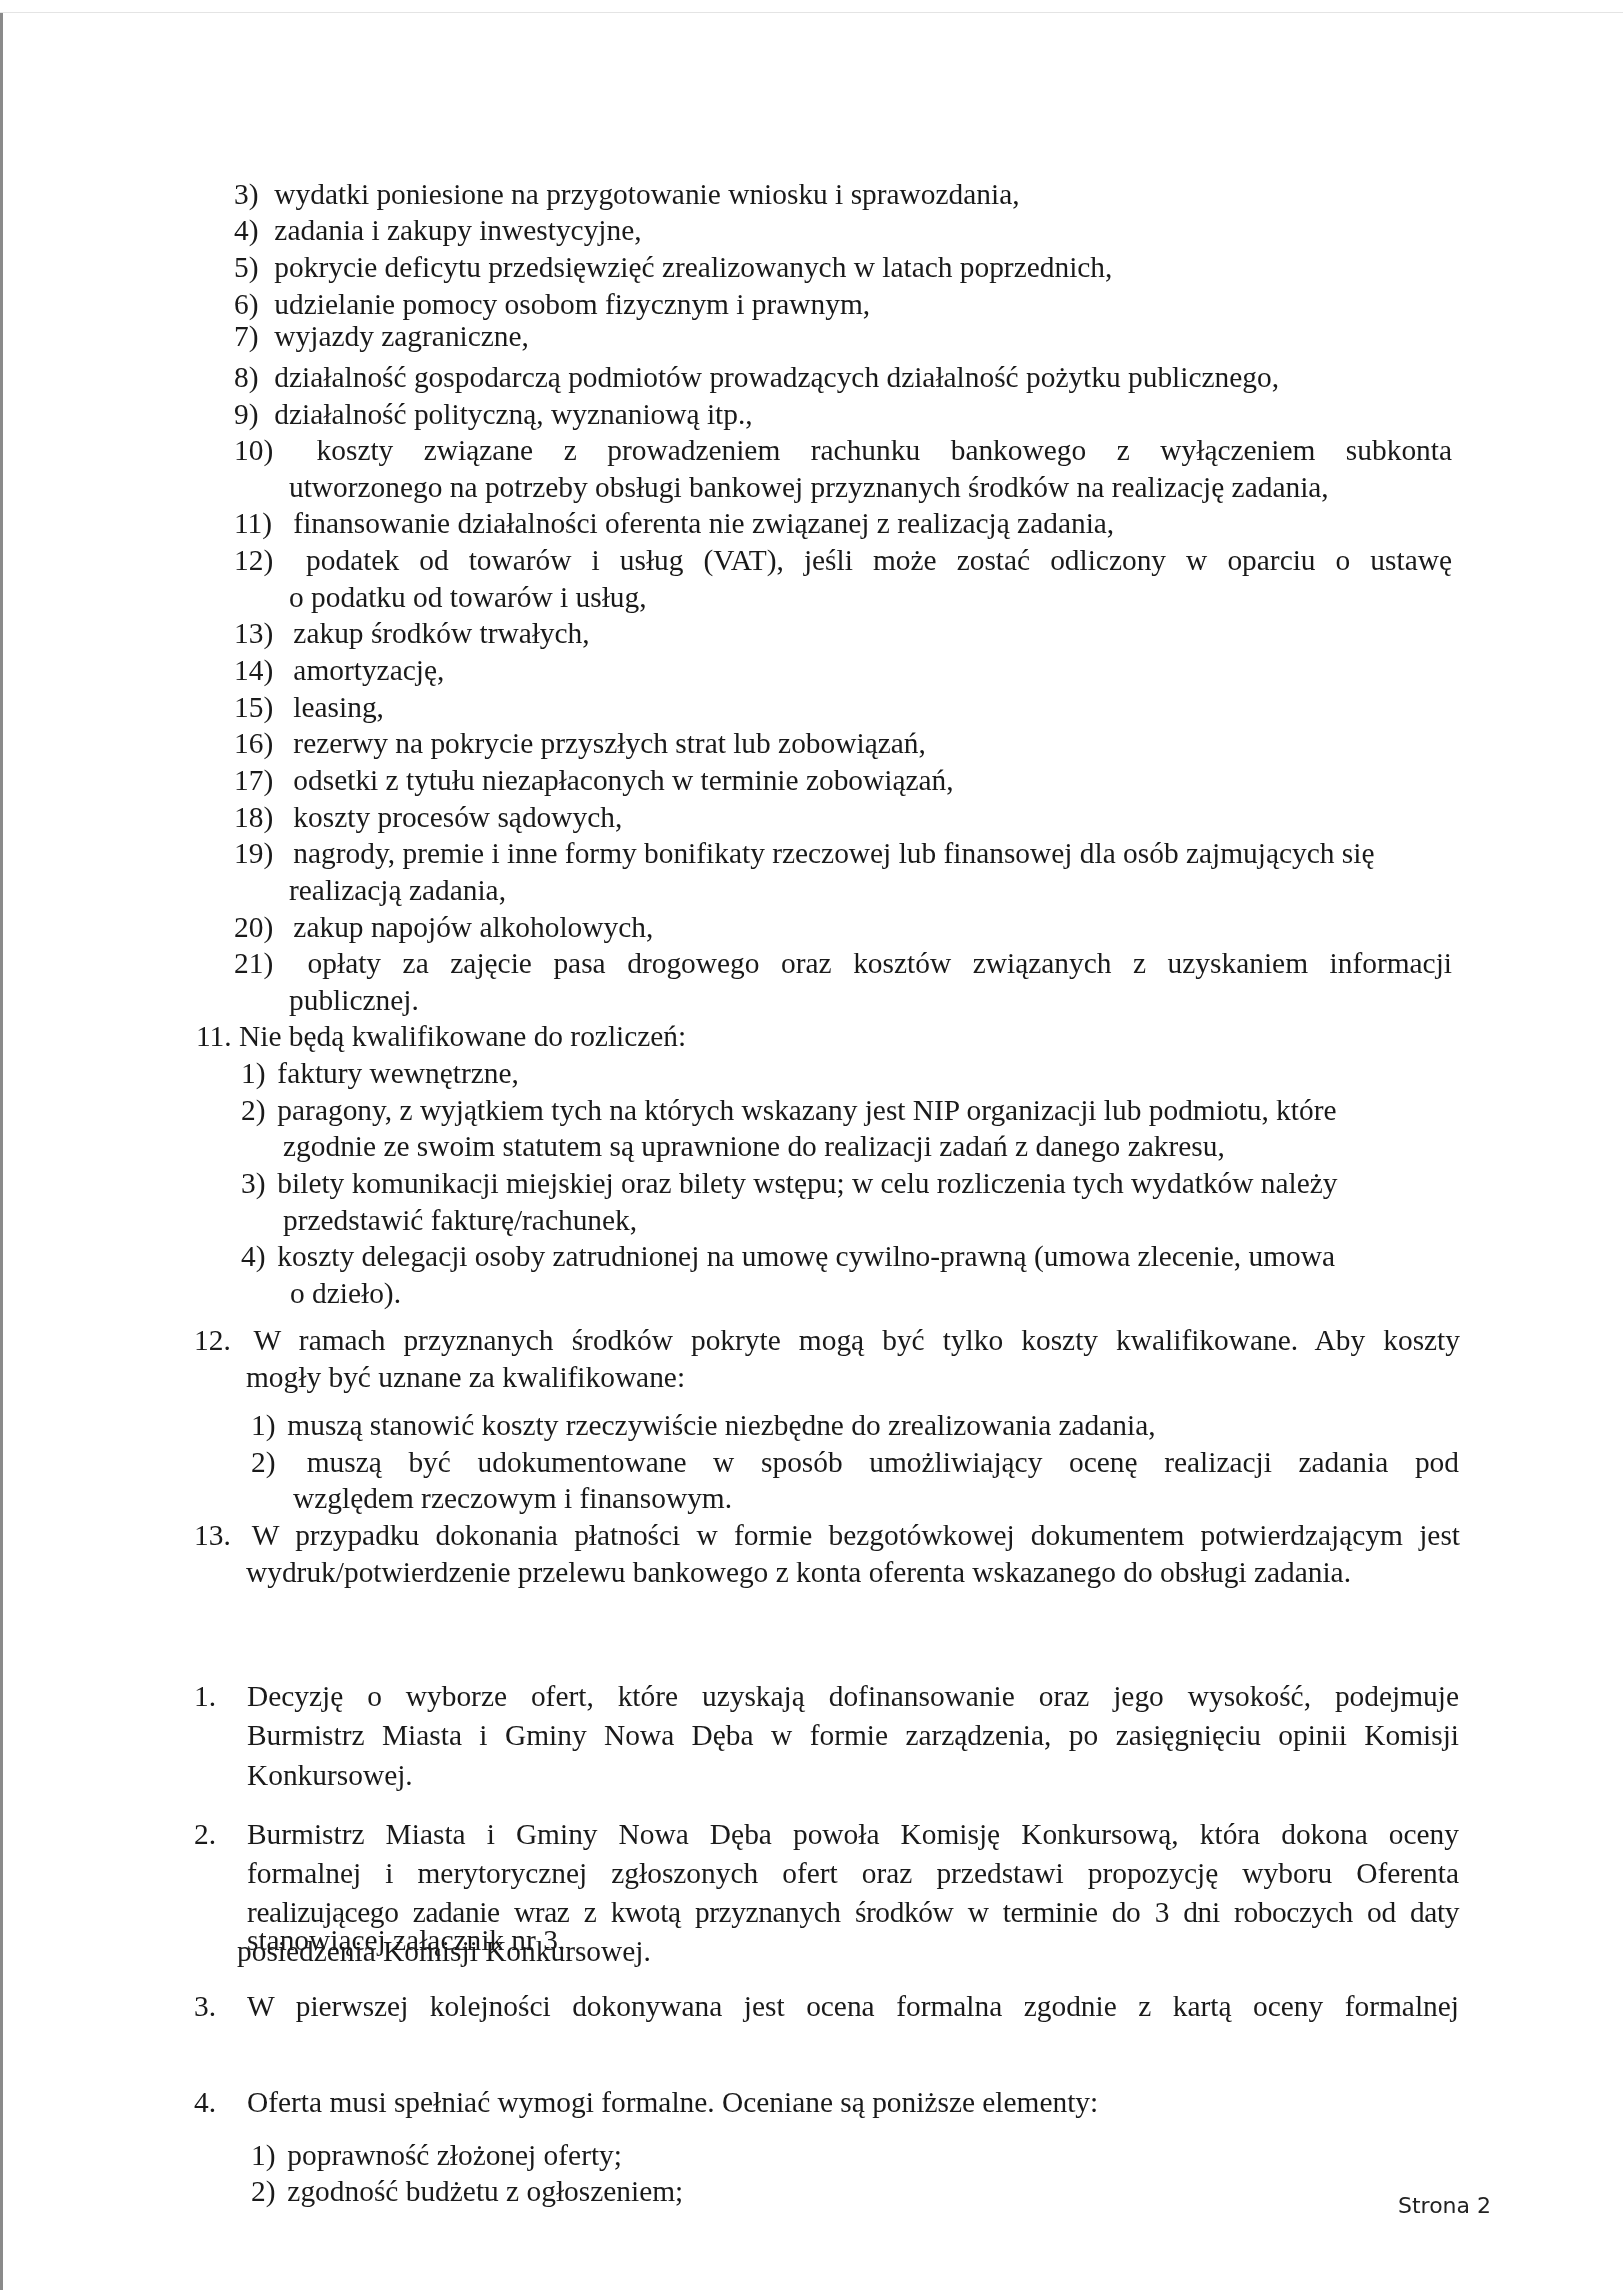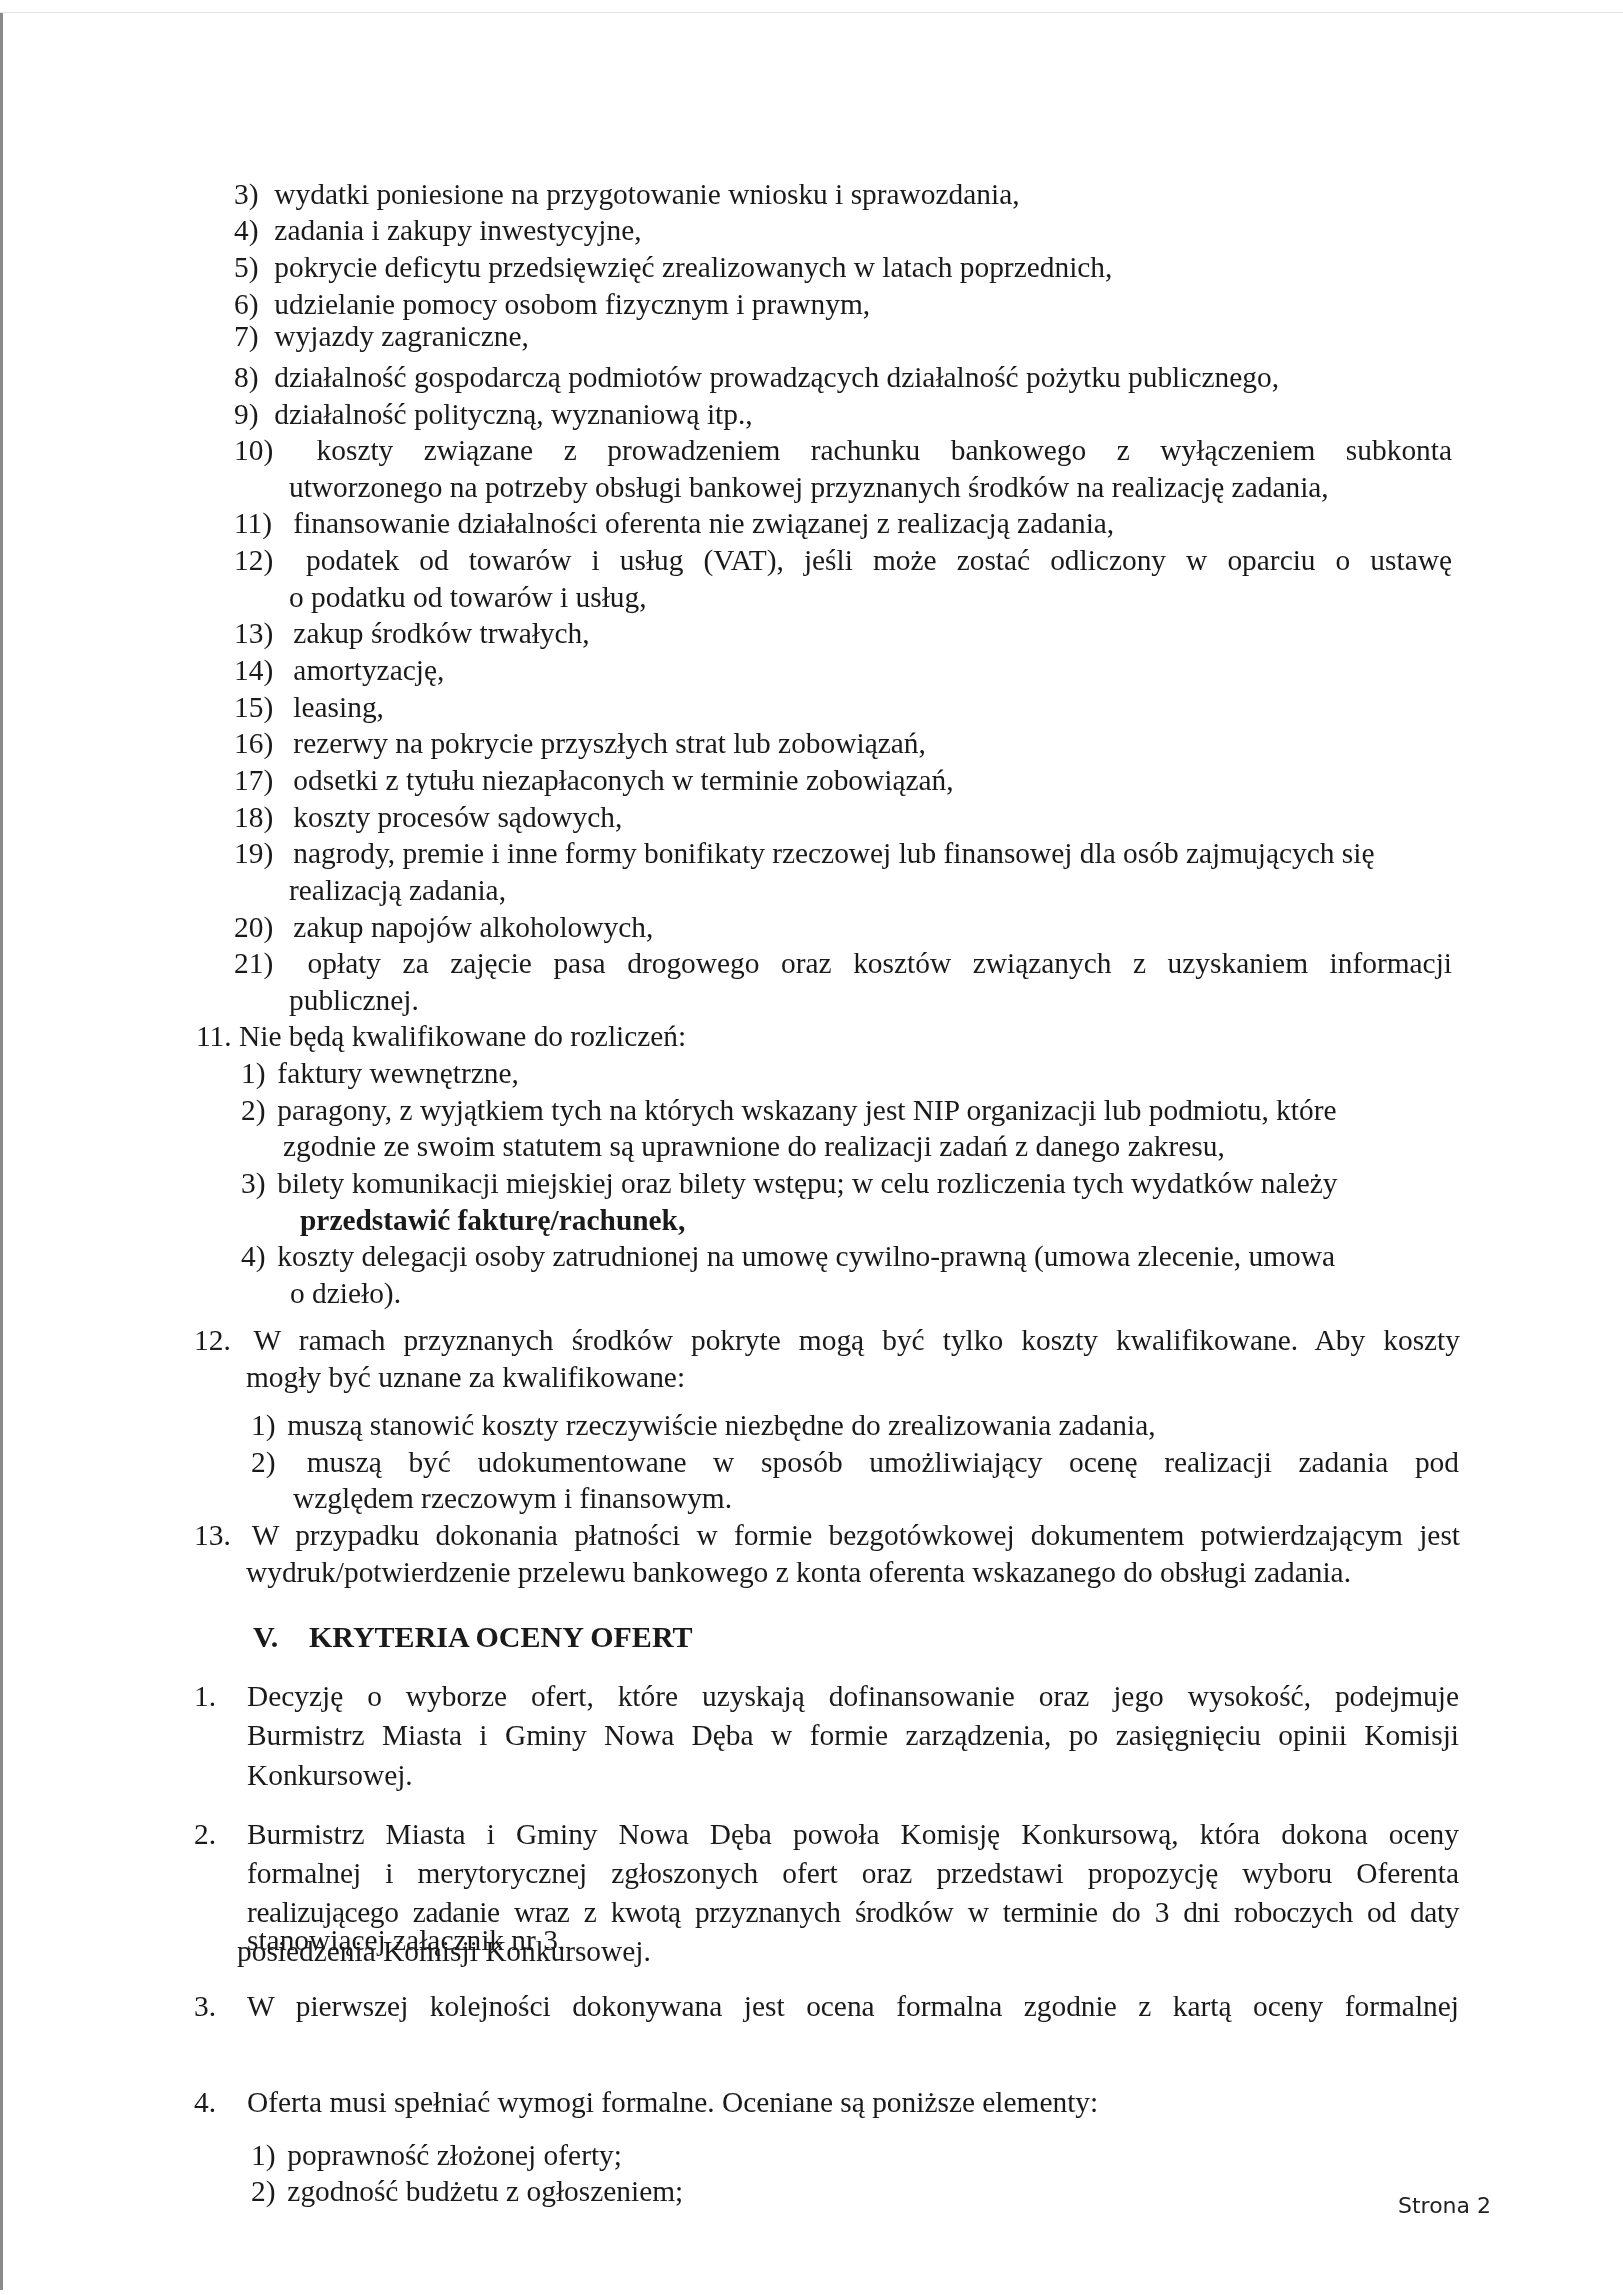--- a/index.html
+++ b/index.html
@@ -99,39 +99,38 @@
     <div class="line justify" style="left:234px; top:946px; width:1218px;"><span class="num" style="width:52px">21)</span> <span>opłaty za zajęcie pasa drogowego oraz kosztów związanych z uzyskaniem informacji</span></div>
     <div class="line" style="left:289px; top:983px;">publicznej.</div>
   </div>
 
   <div>
     <div class="line" style="left:196px; top:1019px;"><span>11.</span> <span>Nie będą kwalifikowane do rozliczeń:</span></div>
     <div class="line" style="left:241px; top:1056px;"><span class="num" style="width:29px">1)</span> <span>faktury wewnętrzne,</span></div>
     <div class="line" style="left:241px; top:1093px;"><span class="num" style="width:29px">2)</span> <span>paragony, z wyjątkiem tych na których wskazany jest NIP organizacji lub podmiotu, które</span></div>
     <div class="line" style="left:283px; top:1129px;">zgodnie ze swoim statutem są uprawnione do realizacji zadań z danego zakresu,</div>
     <div class="line" style="left:241px; top:1166px;"><span class="num" style="width:29px">3)</span> <span>bilety komunikacji miejskiej oraz bilety wstępu; w celu rozliczenia tych wydatków należy</span></div>
-    <div class="line" style="left:300px; top:1203px;font-weight:bold;">przedstawić fakturę/rachunek,</div>
+    <div class="line" style="left:283px; top:1203px;">przedstawić fakturę/rachunek,</div>
     <div class="line" style="left:241px; top:1239px;"><span class="num" style="width:29px">4)</span> <span>koszty delegacji osoby zatrudnionej na umowę cywilno-prawną (umowa zlecenie, umowa</span></div>
     <div class="line" style="left:290px; top:1276px;">o dzieło).</div>
   </div>
 
   <div>
     <div class="line justify" style="left:194px; top:1323px; width:1266px;"><span class="num" style="width:42px">12.</span> <span>W ramach przyznanych środków pokryte mogą być tylko koszty kwalifikowane. Aby koszty</span></div>
     <div class="line" style="left:246px; top:1360px;">mogły być uznane za  kwalifikowane:</div>
     <div class="line" style="left:251px; top:1408px;"><span class="num" style="width:29px">1)</span> <span>muszą stanowić koszty rzeczywiście niezbędne do zrealizowania zadania,</span></div>
     <div class="line justify" style="left:251px; top:1445px; width:1208px;"><span class="num" style="width:29px">2)</span> <span>muszą być udokumentowane w sposób umożliwiający ocenę realizacji zadania pod</span></div>
     <div class="line" style="left:293px; top:1481px;">względem  rzeczowym i finansowym.</div>
   </div>
 
   <div>
     <div class="line justify" style="left:194px; top:1518px; width:1266px;"><span class="num" style="width:42px">13.</span> <span>W przypadku dokonania płatności w formie bezgotówkowej dokumentem potwierdzającym jest</span></div>
     <div class="line" style="left:246px; top:1555px;">wydruk/potwierdzenie przelewu bankowego z konta oferenta wskazanego do obsługi zadania.</div>
   </div>
 
-  <div class="line heading" style="left:253px; top:1620px;"><span class="num" style="width:56px">V.</span><span>KRYTERIA OCENY OFERT</span></div>
 
   <div>
     <div class="line" style="left:194px; top:1679px;">1.</div>
     <div class="line justify" style="left:247px; top:1679px; width:1212px;">Decyzję o wyborze ofert, które uzyskają dofinansowanie oraz jego wysokość, podejmuje</div>
     <div class="line justify" style="left:247px; top:1718px; width:1212px;">Burmistrz Miasta i Gminy Nowa Dęba w formie zarządzenia, po zasięgnięciu opinii Komisji</div>
     <div class="line" style="left:247px; top:1758px;">Konkursowej.</div>
   </div>
 
   <div>
     <div class="line" style="left:194px; top:1817px;">2.</div>

